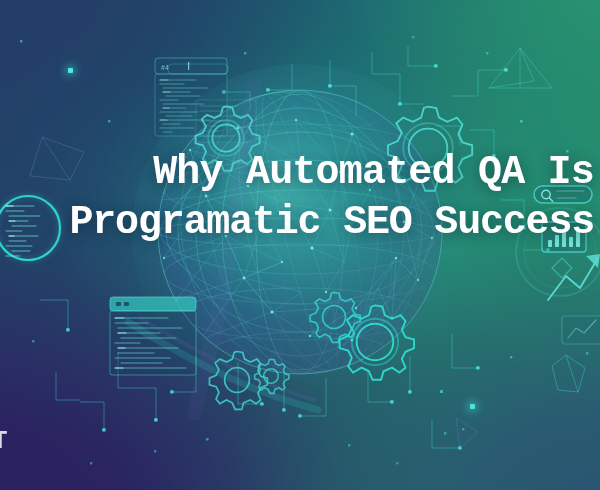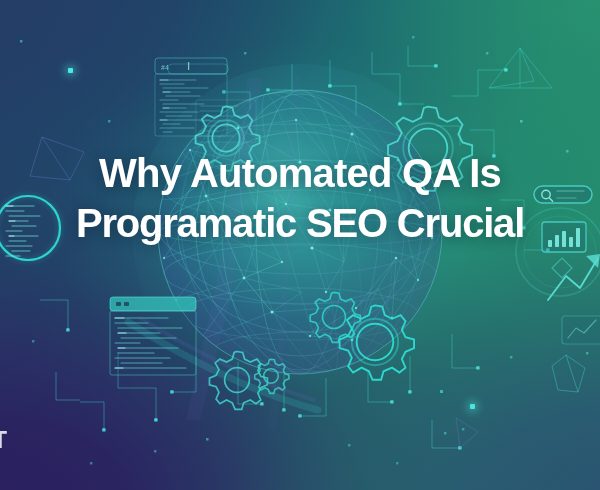--- a/index.html
+++ b/index.html
@@ -59,24 +59,25 @@
       rgba(40,120,140,0) 78%);
   }
 
   
   .art{position:absolute;inset:0;}
   .art svg{position:absolute;inset:0;width:600px;height:490px;display:block;}
 
   
   .headline{
     position:absolute;left:0;right:0;top:148px;
-    text-align:center;
-    padding:0 16px;
+    text-align:right;
+    padding:0 6px;
     z-index:40;
     pointer-events:none;
+    font-family:Liberation Mono, monospace;
   }
   .hl-line{
     display:block;
     color:#ffffff;
     font-weight:700;
     font-size:40px;
     line-height:50px;
     letter-spacing:-0.8px;
     text-shadow:0 2px 14px rgba(10,25,45,0.45);
     white-space:nowrap;
@@ -490,18 +491,18 @@
         <g fill="#4ff0e6" filter="url(#soft2)" opacity="0.55">
           <circle cx="70.5" cy="70.5" r="5"></circle>
           <circle cx="472.5" cy="406.5" r="5"></circle>
         </g>
       </g>
     </svg>
   </div>
 
   <div class="headline">
     <span class="hl-line hl-1">Why Automated QA Is</span>
-    <span class="hl-line hl-3">Programatic SEO Crucial</span>
+    <span class="hl-line hl-3">Programatic SEO Success</span>
   </div>
 
   <div class="logo-frag">T</div>
 
 </div>
 
 </body></html>

